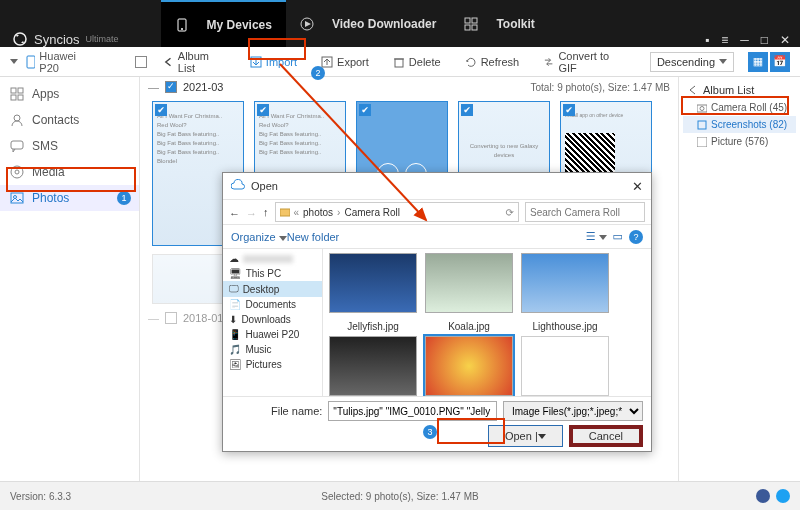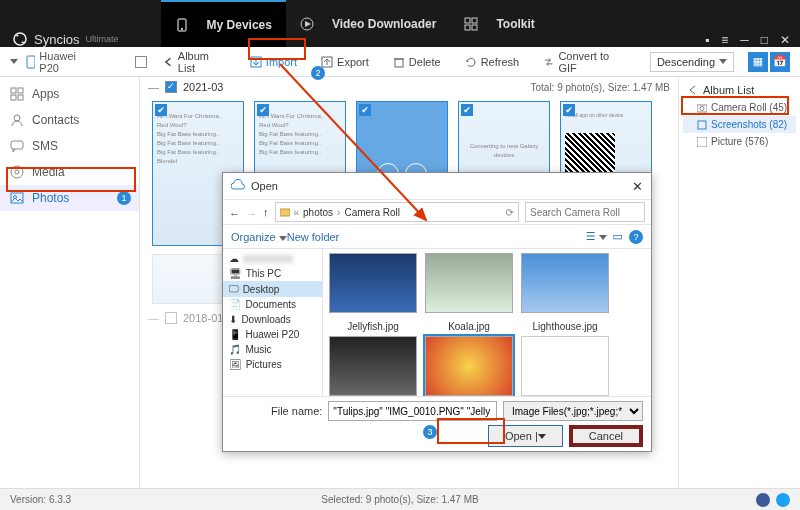--- a/index.html
+++ b/index.html
@@ -43,21 +43,21 @@
 .thumb .inner-lines { padding:10px 4px; font-size:6px; color:#888; line-height:1.5; }
 .thumb .blue-block { background:#66a8e3; width:100%; height:100%; display:flex; align-items:center; justify-content:center; gap:6px; }
 .thumb .blue-block .circ { width:22px; height:22px; border:1px solid #fff; border-radius:50%; }
 
 .sidebar-right { width: 122px; border-left: 1px solid #e3e3e3; padding: 4px; }
 .sidebar-right .hdr { display:flex; align-items:center; gap:4px; font-size:11px; padding:3px 4px; }
 .sidebar-right .alb { display:flex; align-items:center; gap:4px; font-size:10px; padding:3px 4px 3px 14px; color:#555; cursor:pointer; }
 .sidebar-right .alb.sel { background:#e6effa; color:#2477c9; }
 
 
-.statusbar { position: absolute; bottom: 0; left: 0; right: 0; height: 22px; background: #f2f2f2; border-top: 1px solid #ddd; display: flex; align-items: center; padding: 0 10px; font-size: 10px; color: #666; }
+.statusbar { position: absolute; bottom: 0; left: 0; right: 0; height: 29px; background: #f2f2f2; border-top: 1px solid #ddd; display: flex; align-items: center; padding: 0 10px; font-size: 10px; color: #666; }
 .statusbar .center { position:absolute; left:50%; transform:translateX(-50%); }
 .statusbar .socials { margin-left: auto; display:flex; gap:6px; }
 .social-ico { width:14px; height:14px; border-radius:50%; display:inline-block; }
 
 
 .dialog { position: absolute; left: 222px; top: 172px; width: 430px; height: 280px; background: #fff; border: 1px solid #888; box-shadow: 0 2px 10px rgba(0,0,0,.3); display:flex; flex-direction:column; font-size:11px; z-index: 50; }
 .dialog .dlg-title { height: 26px; display:flex; align-items:center; padding:0 8px; }
 .dialog .dlg-title .cloud { width:14px; height:14px; margin-right:6px; }
 .dialog .dlg-title .close { margin-left:auto; cursor:pointer; font-size:13px; }
 .dialog .dlg-nav { height: 26px; display:flex; align-items:center; padding:0 6px; gap:6px; border-top:1px solid #e4e4e4; border-bottom:1px solid #e4e4e4; }

